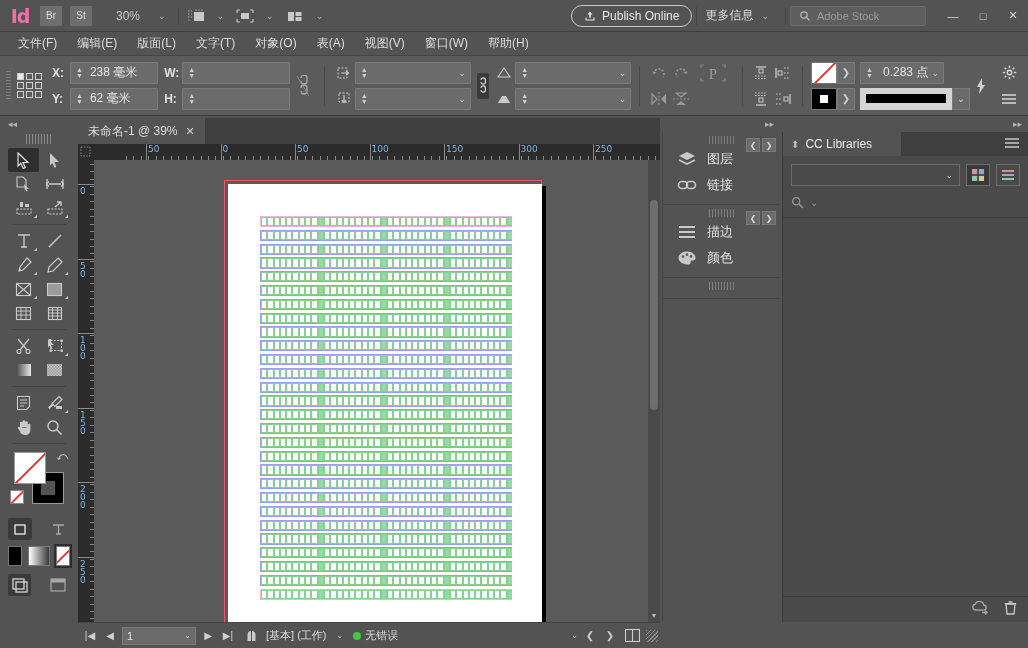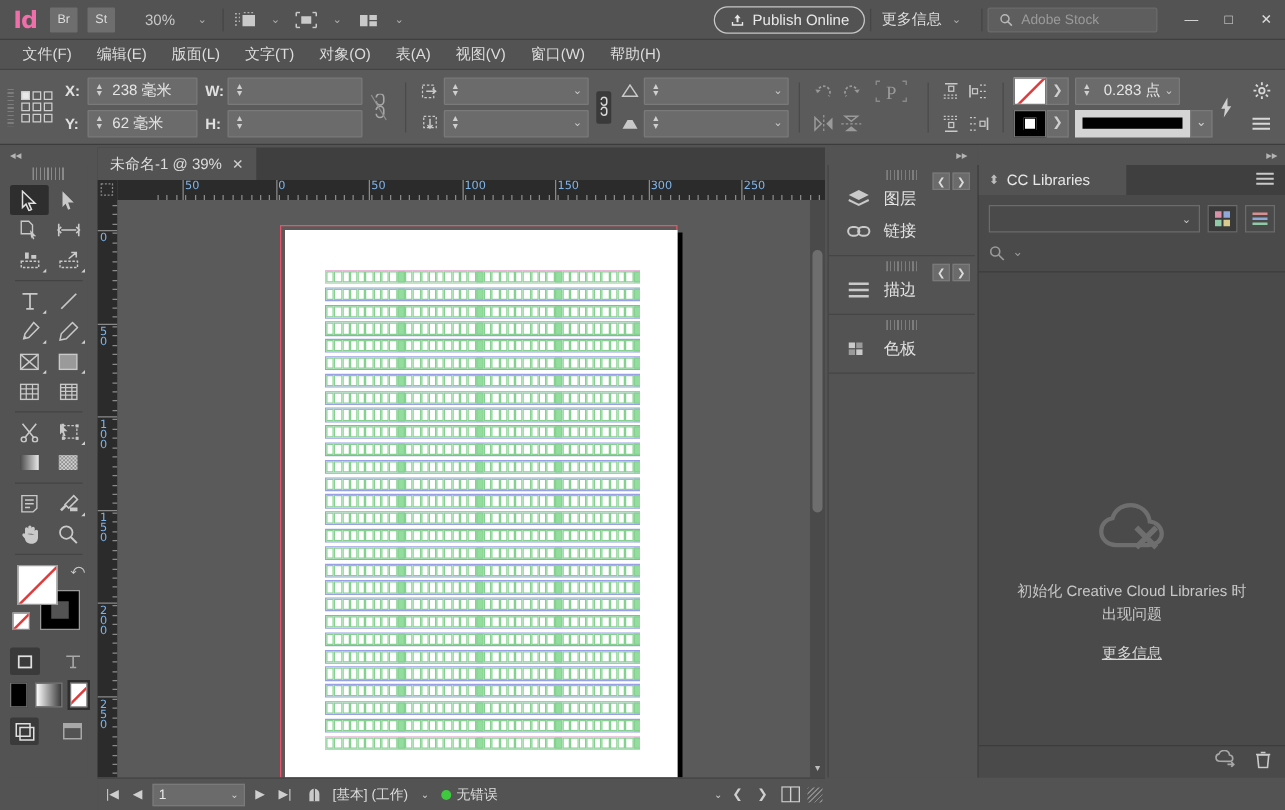--- a/index.html
+++ b/index.html
@@ -2266,37 +2266,37 @@
     </div>
 
     <div class="dockgroup" style="position:relative">
       <div class="dgrip"></div>
       <div class="dockitem">
         <svg width="20" height="16" viewBox="0 0 20 16">
           <path d="M2 3h16M2 8h16M2 13h16" stroke="#c9c9c9" stroke-width="2"></path>
         </svg>
         <span class="lbl">描边</span>
       </div>
+      <div class="dockitem">
+        <svg width="20" height="17" viewBox="0 0 20 17">
+          <path d="M10 1.5c5 0 8.5 3 8.5 6.5 0 2-1.6 2.6-3 2.6-1.2 0-2 .6-2 1.6 0 1.4-1 2.3-2.5 2.3C6 14.5 1.5 11.8 1.5 8 1.5 4.4 5 1.5 10 1.5z" fill="#c9c9c9"></path>
+          <circle cx="6" cy="6.5" r="1.3" fill="#535353"></circle>
+          <circle cx="10" cy="4.6" r="1.3" fill="#535353"></circle>
+          <circle cx="14" cy="6.4" r="1.3" fill="#535353"></circle>
+        </svg>
+        <span class="lbl">颜色</span>
+      </div>
       <div class="dockarrows" style="top:6px">
         <div class="darrow">❮</div>
         <div class="darrow">❯</div>
       </div>
     </div>
 
     <div class="dockgroup">
       <div class="dgrip"></div>
-      <div class="dockitem">
-        <svg width="20" height="16" viewBox="0 0 20 16">
-          <rect x="2" y="3" width="5" height="4.5" fill="#c9c9c9"></rect>
-          <rect x="8" y="3" width="5" height="4.5" fill="#9a9a9a"></rect>
-          <rect x="2" y="8.5" width="5" height="4.5" fill="#9a9a9a"></rect>
-          <rect x="8" y="8.5" width="5" height="4.5" fill="#c9c9c9"></rect>
-        </svg>
-        <span class="lbl">色板</span>
-      </div>
     </div>
   </div>
 
   <div class="cc-collapse">▸▸</div>
   <div class="ccpanel">
     <div class="cctabbar">
       <div class="cctab">
         <span style="font-size:10px;color:#bdbdbd">⬍</span>
         <span>CC Libraries</span>
       </div>
@@ -2330,30 +2330,20 @@
     </div>
 
     <div class="ccsearch">
       <svg width="13" height="13" viewBox="0 0 13 13">
         <circle cx="5.2" cy="5.2" r="3.6" fill="none" stroke="#9a9a9a" stroke-width="1.3"></circle>
         <path d="M8 8l4 4" stroke="#9a9a9a" stroke-width="1.4"></path>
       </svg>
       <span style="color:#9a9a9a;font-size:10px">⌄</span>
     </div>
 
-    <div class="ccbody">
-      <div class="cc-error">
-        <svg class="cc-cloud" width="66" height="48" viewBox="0 0 66 48">
-          <path d="M20 38c-7 0-12-4.6-12-11 0-5.4 3.8-9.4 9-10.4C18.6 10.4 24.4 6 31.4 6c8 0 14.4 5.6 15.4 13.2 5.6.6 9.6 4.6 9.6 9.8 0 5.4-4.4 9-10.6 9z" fill="none" stroke="#6e6e6e" stroke-width="3.4"></path>
-          <path d="M36 24l16 16M52 24l-16 16" stroke="#6e6e6e" stroke-width="4.4"></path>
-        </svg>
-        <p>初始化 Creative Cloud Libraries 时出现问题</p>
-        <a class="cc-link" href="#">更多信息</a>
-      </div>
-    </div>
 
     <div class="ccfooter">
       <span>
         <svg width="18" height="14" viewBox="0 0 18 14">
           <path d="M4 9c-2 0-3.2-1.3-3.2-3 0-1.5 1-2.6 2.5-2.9C3.8 1.4 5.4 0.4 7.4 0.4c2.2 0 3.9 1.5 4.2 3.6 1.5.2 2.6 1.3 2.6 2.7 0 1.5-1.2 2.4-2.9 2.4z" fill="none" stroke="#a8a8a8" stroke-width="1.3"></path>
           <path d="M10 11.5h5M13 9.5l2 2-2 2" stroke="#a8a8a8" stroke-width="1.3" fill="none"></path>
         </svg>
       </span>
       <span>
         <svg width="13" height="15" viewBox="0 0 13 15">

